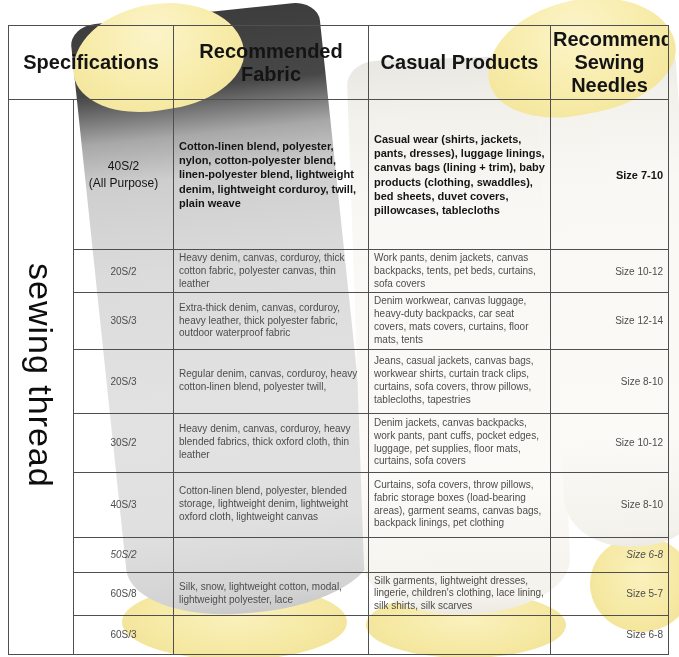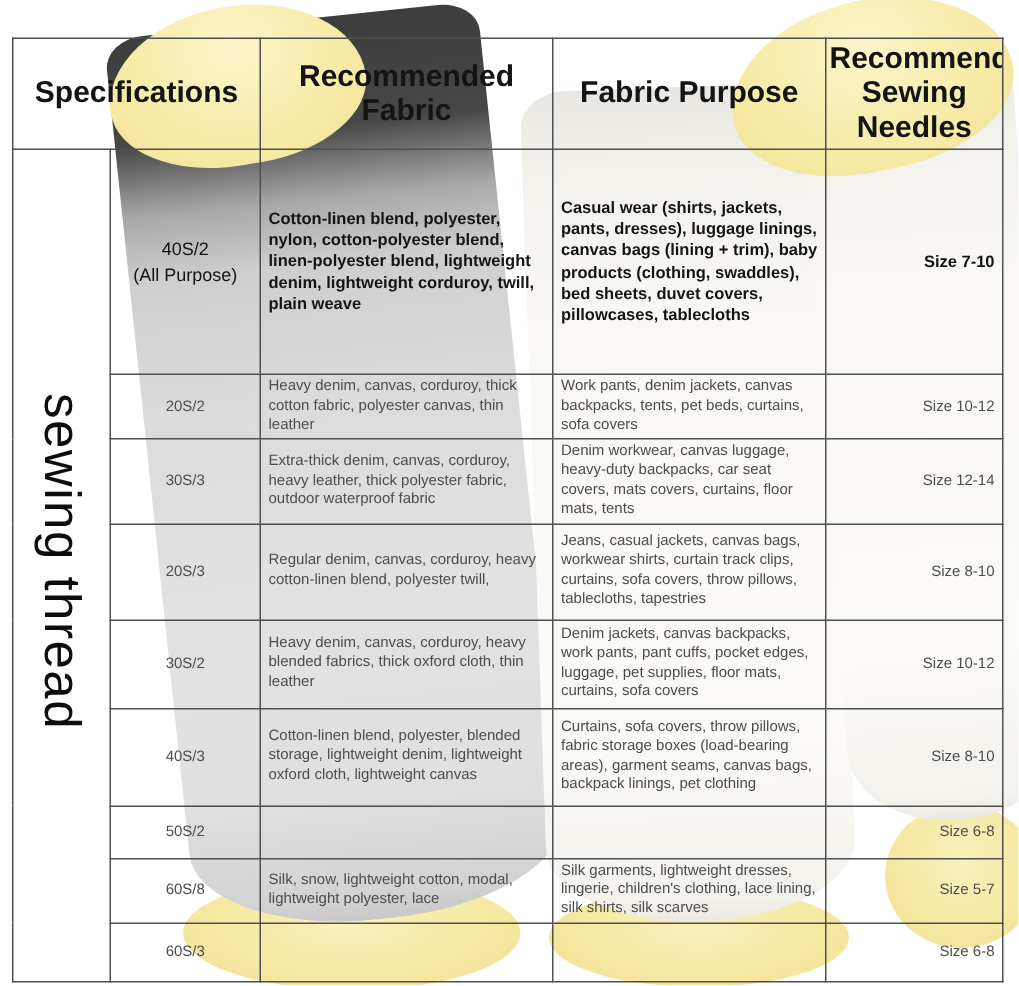--- a/index.html
+++ b/index.html
@@ -52,21 +52,21 @@
     display:inline-block;writing-mode:vertical-rl;text-orientation:mixed;
     font-size:34px;color:#0d0d0d;letter-spacing:1px;line-height:1;
   }
   td.spec{text-align:center;font-size:10px;color:#4d4d4d;}
   td.txt{font-size:10px;color:#4d4d4d;line-height:1.28;text-align:left;}
   td.needle{font-size:10px;color:#4d4d4d;text-align:right;}
   tr.em td.spec{font-size:12px;font-weight:normal;color:#141414;white-space:pre-line;line-height:1.35;}
   tr.em td.txt{font-size:11px;font-weight:bold;color:#141414;line-height:1.3;}
   tr.em td.needle{font-size:11px;font-weight:bold;color:#141414;}
   tr.r0{height:150px;} tr.r1{height:38px;} tr.r2{height:46px;} tr.r3{height:64px;}
-  tr.r4{height:59px;} tr.r5{height:65px;} tr.r6{height:35px;} tr.r7{height:41px;} tr.r8{height:39px;padding-left:24px;}
+  tr.r4{height:59px;} tr.r5{height:65px;} tr.r6{height:35px;font-style:italic;} tr.r7{height:41px;} tr.r8{height:39px;padding-left:24px;}
 </style>
 </head>
 <body>
 
 <div class="screen">
 
   <div class="spool base" id="spool-left-base"></div>
   <div class="spool body-dark" id="spool-left-body"></div>
   <div class="spool cap" id="spool-left-cap"></div>
   <div class="spool base" id="spool-mid-base"></div>
@@ -80,21 +80,21 @@
       <col style="width:65px">
         <col style="width:100px">
         <col style="width:195px">
       <col style="width:182px">
         <col style="width:118px">
     </colgroup>
     <thead>
       <tr>
         <th colspan="2">Specifications</th>
         <th>Recommended Fabric</th>
-        <th>Fabric Purpose</th>
+        <th>Casual Products</th>
         <th>Recommended Sewing Needles</th>
       </tr>
     </thead>
     <tbody>
       <tr class="r0 em">
         <td class="vtitle" rowspan="9">
           <span>sewing thread</span>
         </td>
         <td class="spec">40S/2
 (All Purpose)</td>

